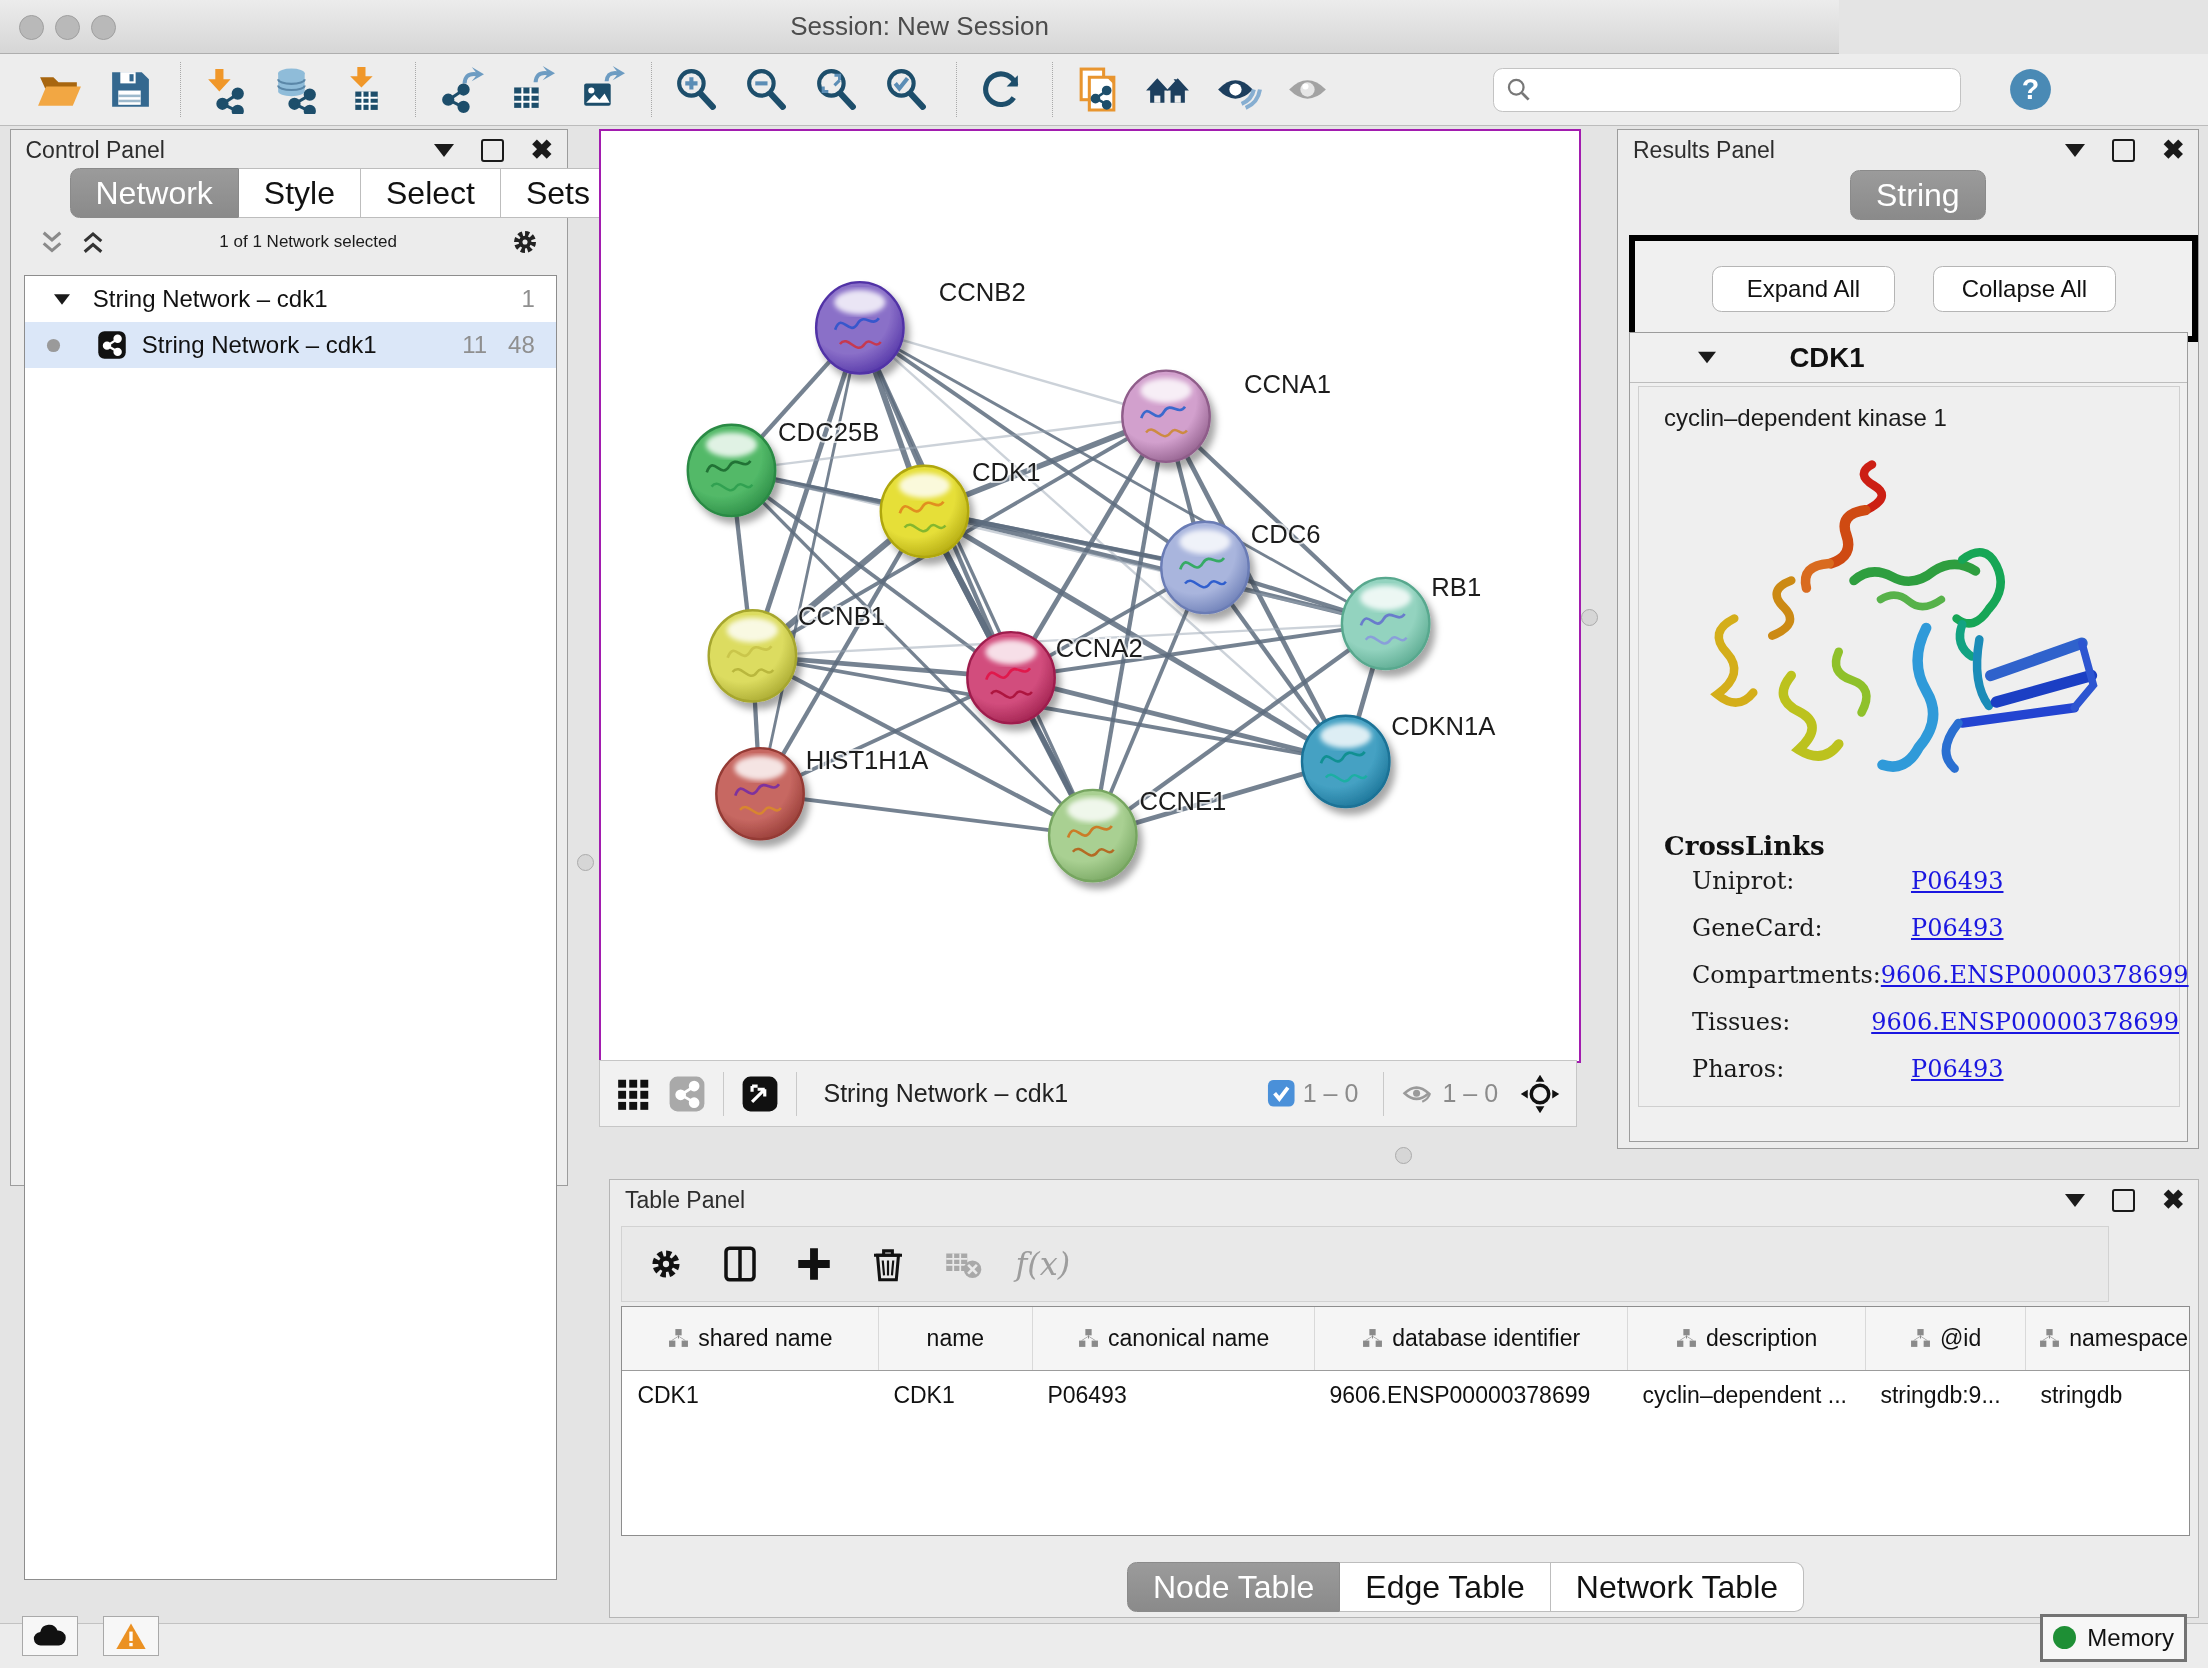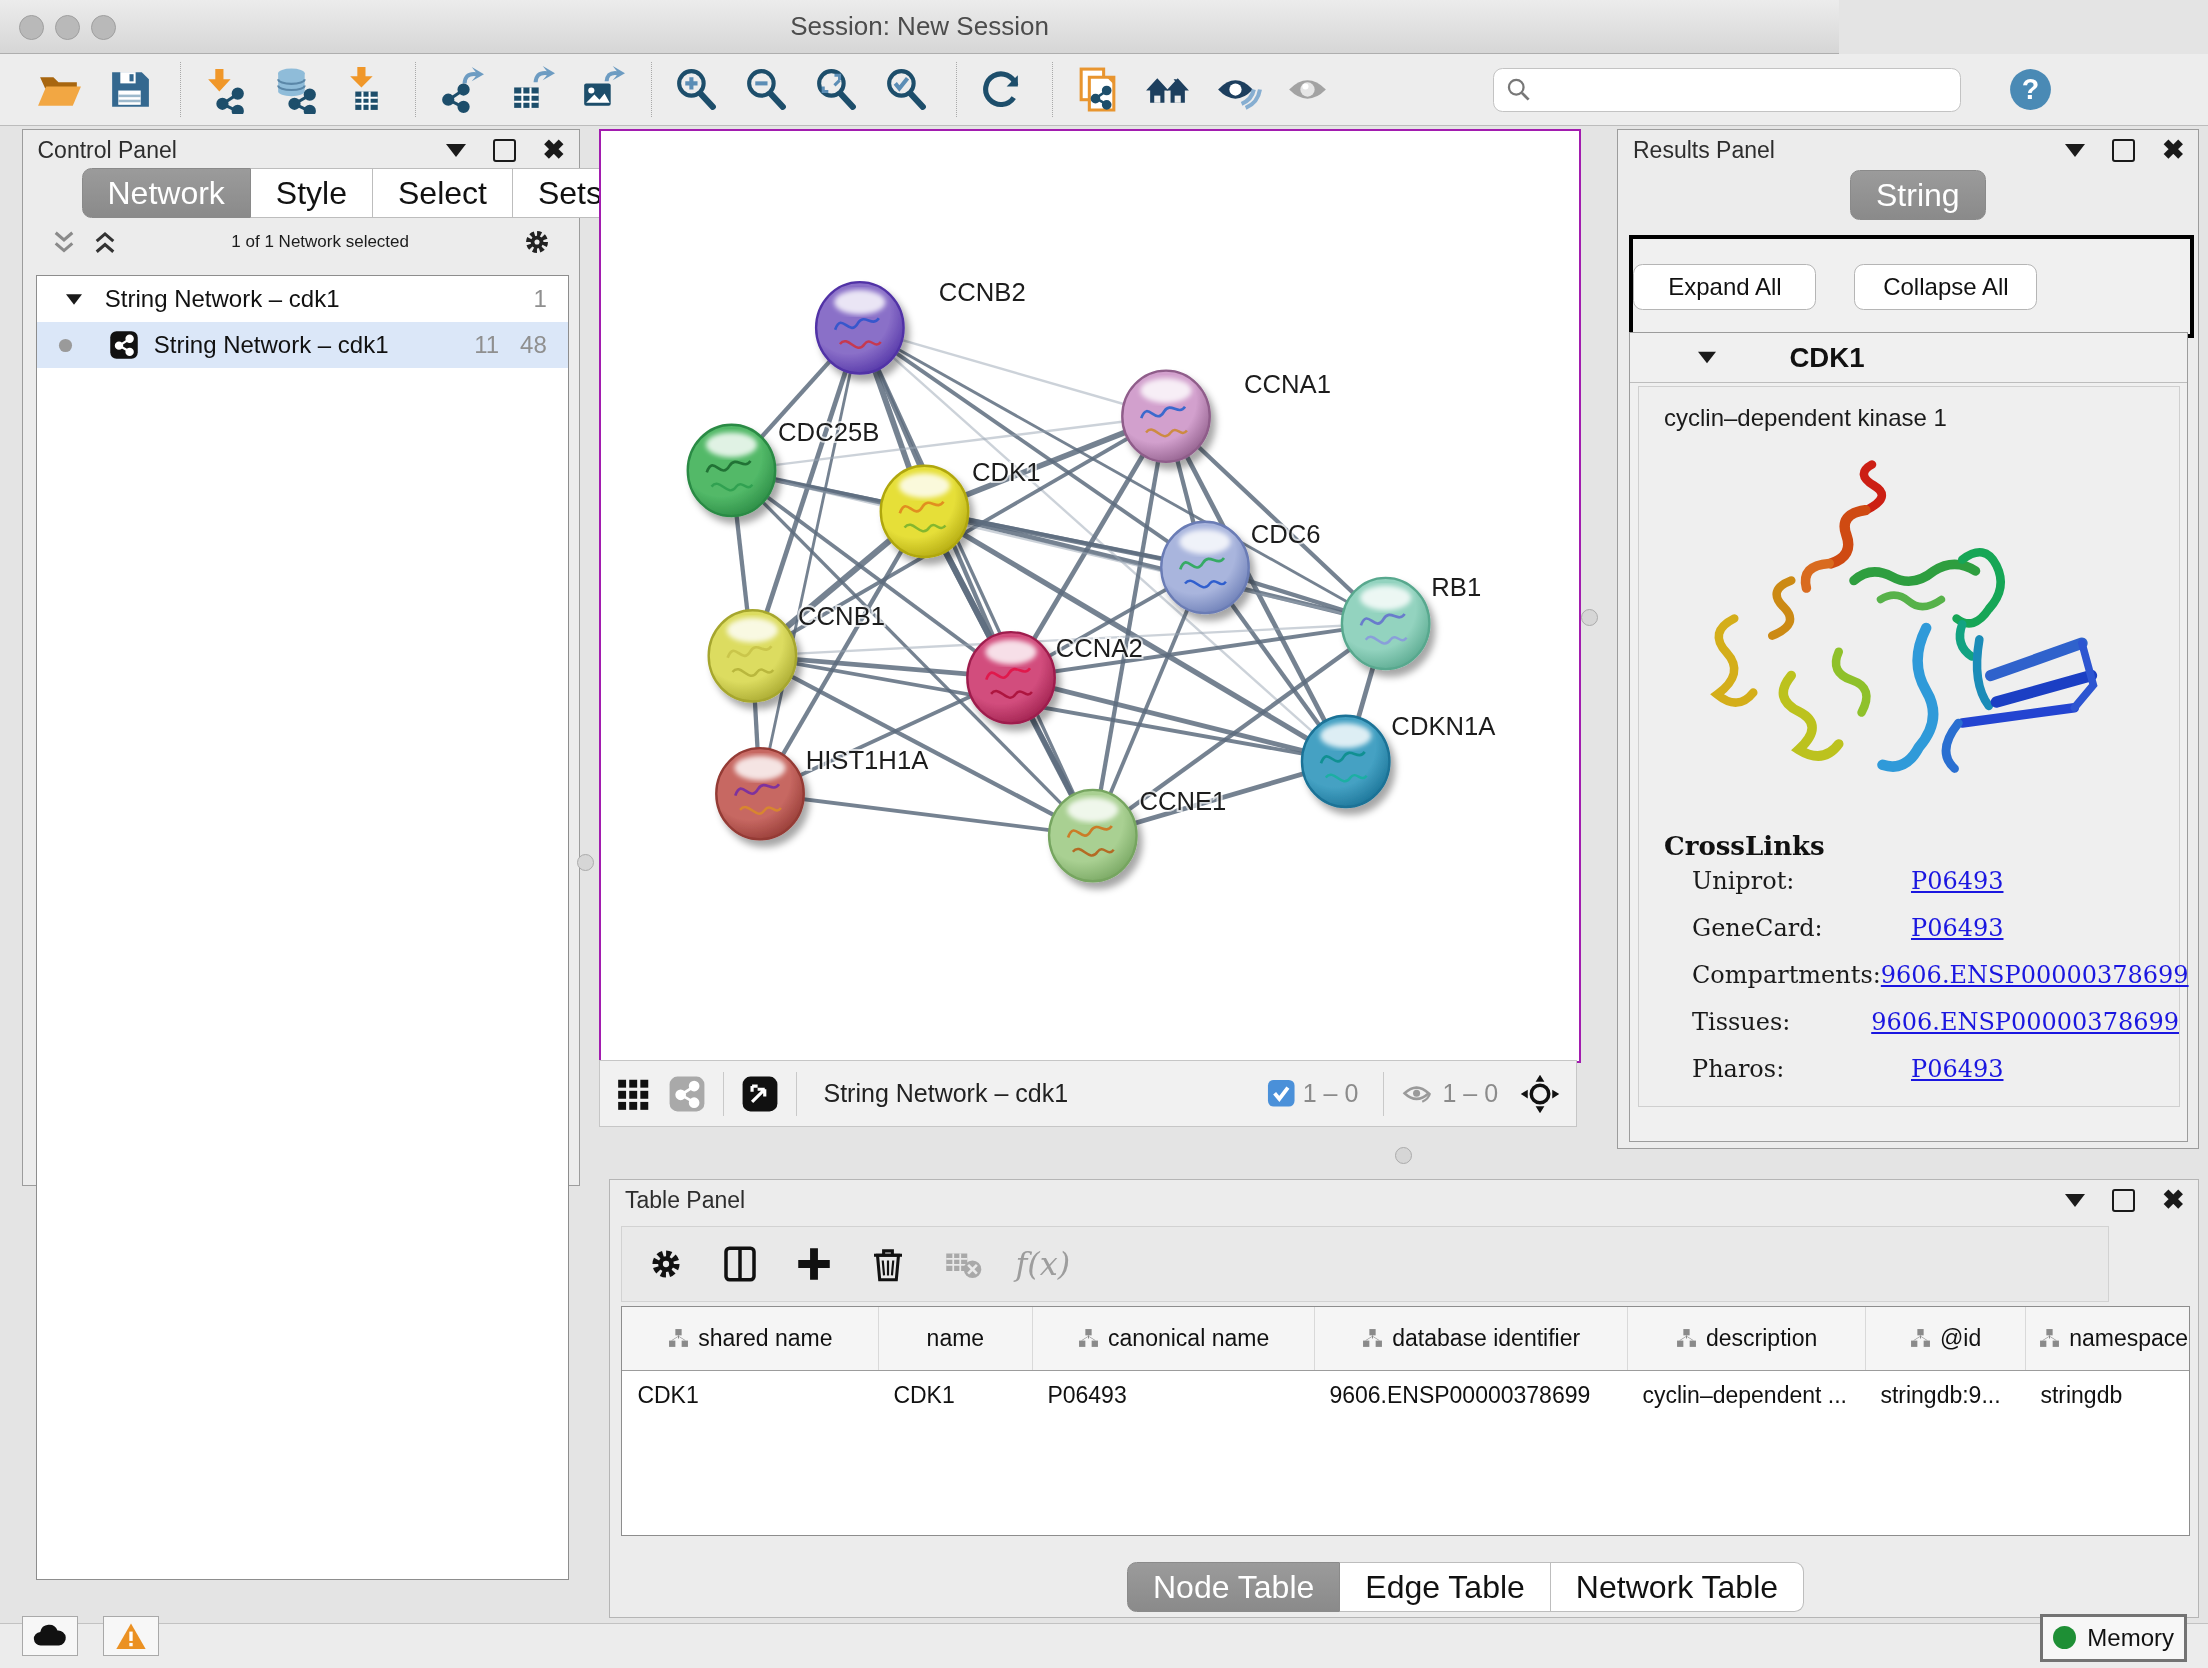--- a/index.html
+++ b/index.html
@@ -23,40 +23,40 @@
   .pc-tri{width:0;height:0;border-left:10.5px solid transparent;border-right:10.5px solid transparent;border-top:13.3px solid #1a1a1a;}
   .pc-box{width:19px;height:19px;border:2.9px solid #1a1a1a;border-radius:2.9px;}
   .pc-x{font-size:27px;font-weight:bold;line-height:19px;}
   
   .tabrow{display:flex;}
   .tab{height:40px;line-height:40px;padding:4px 25px;font-size:32px;background:#fff;border:1px solid #bdbdbd;border-left:none;color:#111;}
   .tab:first-child{border-left:1px solid #bdbdbd;border-radius:9.5px 0 0 9.5px;}
   .tab:last-child{border-radius:0 9.5px 9.5px 0;}
   .tab.active{background:linear-gradient(#9b9b9b,#8a8a8a);color:#fff;border-color:#8a8a8a;}
   
-  #control-panel{left:9.5px;top:129px;width:558px;height:1057px;margin-left:12px;}
+  #control-panel{left:9.5px;top:129px;width:558px;height:1057px;}
   #cp-tabs{position:absolute;left:59px;top:38px;}
   #cp-subhead{position:absolute;left:9.5px;top:91px;width:537px;height:42px;display:flex;align-items:center;}
   #cp-selection{flex:1;text-align:center;font-size:17px;color:#1c1c1c;}
   #cp-list{position:absolute;left:13.3px;top:145px;width:531px;height:1303px;background:#fff;border:1px solid #8d8d8d;}
   .tree-row{height:46px;display:flex;align-items:center;font-size:24px;color:#111;}
   .tree-row .cnt{color:#8f8f8f;margin-left:auto;margin-right:21px;}
   .tree-row.selected{background:#dbe7f8;}
   
   #canvas-wrap{left:599px;top:129px;width:978px;height:930px;background:#fff;border:2px solid #a21caf;}
   #canvas-bar{left:599px;top:1060px;width:978px;height:67px;background:#f1f1f1;border:1px solid #c6c6c6;display:flex;align-items:center;padding:0 15px;box-sizing:border-box;}
   .cbar-sep{width:0;height:44px;border-left:1.9px solid #c9c9c9;margin:0 17px;}
   #cbar-name{font-size:25px;color:#222;margin-left:9.5px;}
   .cbar-num{font-size:25px;color:#8b8b8b;margin:0 7.6px;}
   
   .grip{background:#d6d6d6;border:1px solid #ababab;border-radius:50%;}
   
   #results-panel{left:1617px;top:129px;width:582px;height:1020px;}
   #rp-tab{position:absolute;left:232px;top:40px;}
-  #rp-box1{position:absolute;left:11.4px;top:105px;width:557px;height:95px;background:#f0f0f0;border:4px solid #000000;display:flex;align-items:center;gap:38px;}
+  #rp-box1{position:absolute;left:11.4px;top:105px;width:557px;height:95px;background:#f0f0f0;border:6px solid #000000;display:flex;align-items:center;justify-content:center;gap:38px;}
   .rp-btn{min-width:181px;height:44px;background:#fff;border:1px solid #b5b5b5;border-radius:9.5px;font-size:24px;color:#111;display:flex;align-items:center;justify-content:center;}
   #rp-box2{position:absolute;left:11.4px;top:202px;width:557px;height:808px;background:#f0f0f0;border:1px solid #9c9c9c;}
   #rp-gene-head{height:49px;display:flex;align-items:center;border-bottom:1px solid #bdbdbd;}
   #rp-gene-head .pc-tri{margin-left:67px;}
   #gene-symbol{font-size:27.6px;font-weight:bold;color:#111;margin-left:72px;}
   #rp-inner{position:absolute;left:7.6px;top:53px;width:540px;height:719px;background:#efefef;border:1px solid #cfcfcf;}
   #gene-desc{font-size:24px;color:#1a1a1a;padding:17px 0 0 25px;}
   #xl-head{font-family:"DejaVu Serif","Liberation Serif",serif;font-weight:bold;font-size:26px;color:#111;margin:13.3px 0 5.7px 25px;}
   .xl-row{display:flex;font-family:"DejaVu Serif","Liberation Serif",serif;font-size:24px;margin:0 0 19px 53px;}
   .xl-label{width:219px;color:#1a1a1a;}

